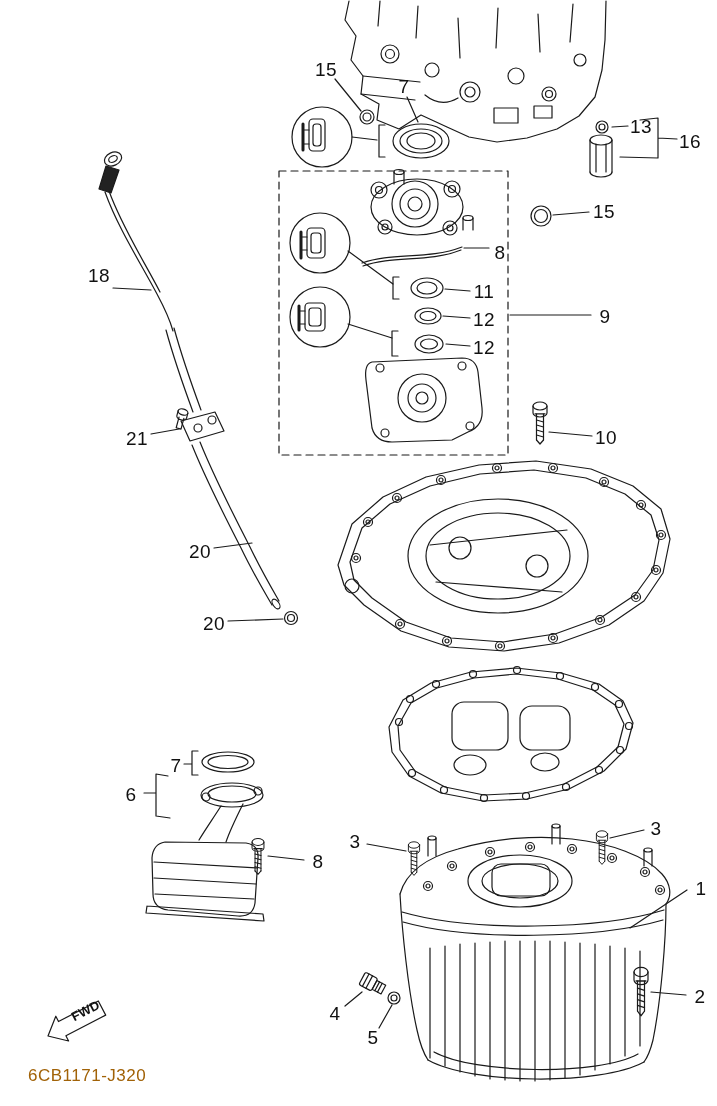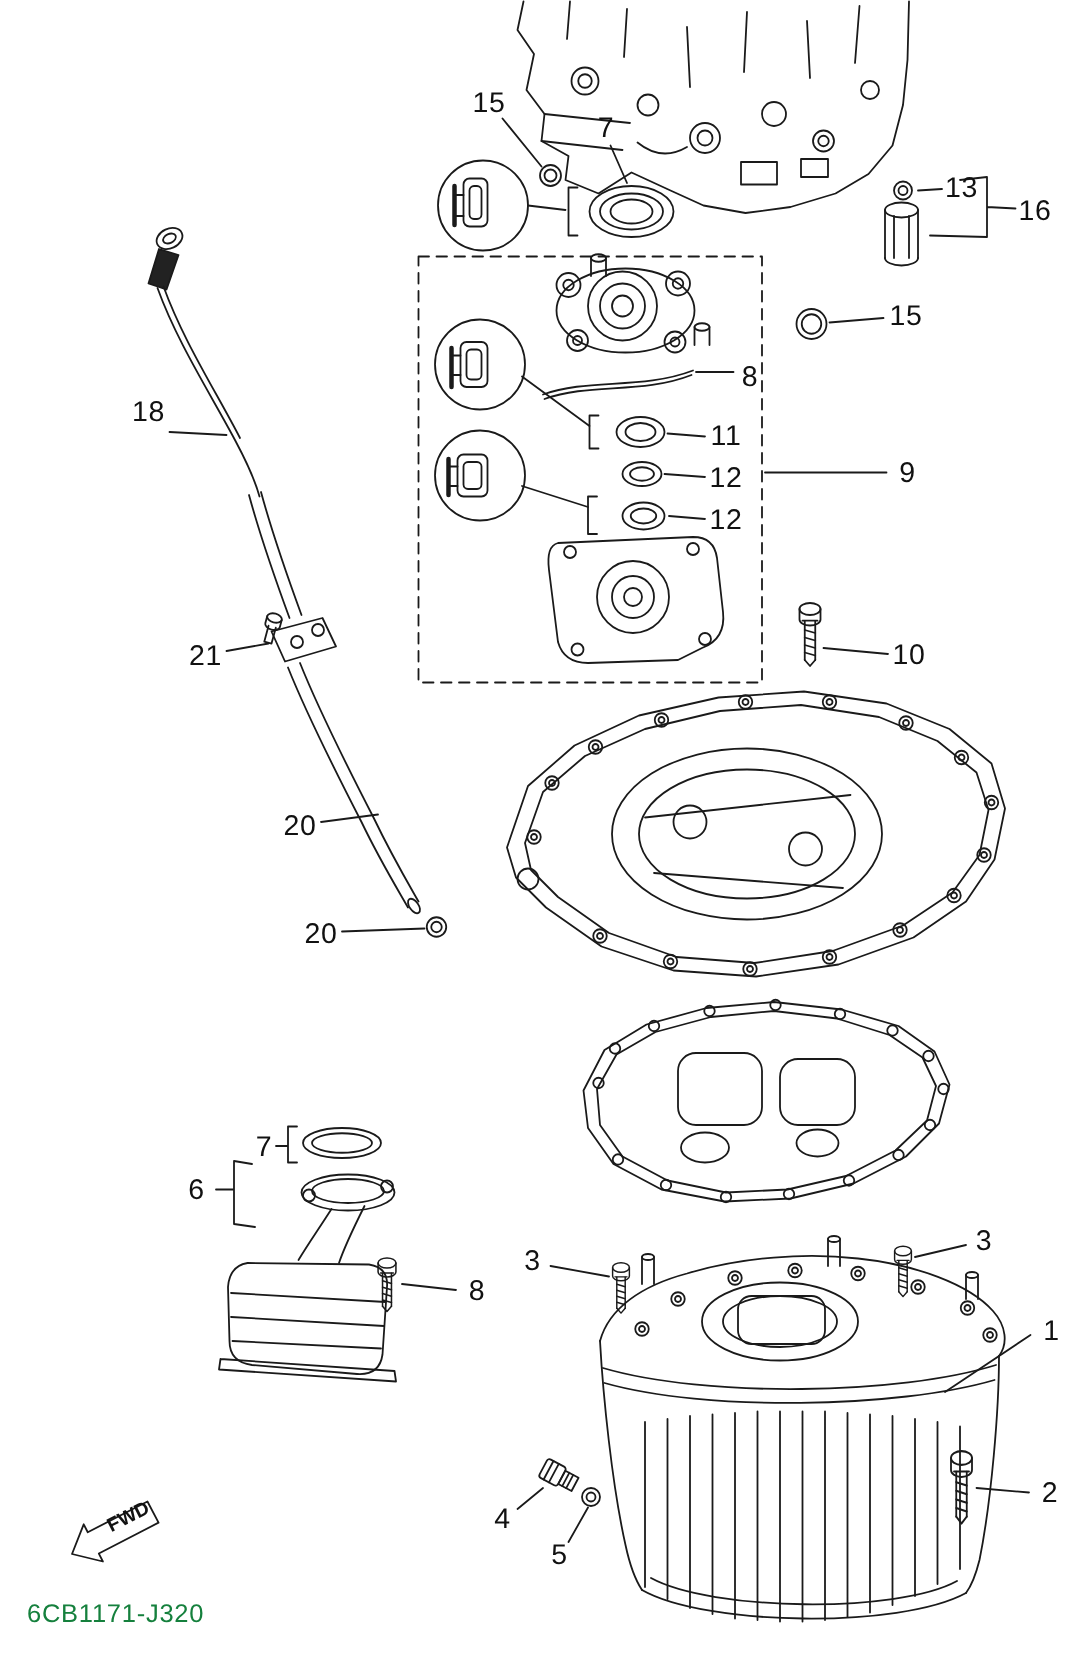--- a/index.html
+++ b/index.html
@@ -1,21 +1,21 @@
 <!DOCTYPE html>
 <html><head>
 <meta charset="utf-8">
 <style>
   html,body{margin:0;padding:0;background:#fff;}
   .stage{position:relative;width:717px;height:1106px;background:#fff;
          font-family:"Liberation Sans",sans-serif;overflow:hidden;}
   .stage svg{position:absolute;left:0;top:0;}
   .callout{position:absolute;transform:translate(-50%,-50%);font-size:19px;
            line-height:1;color:#111;letter-spacing:.5px;white-space:nowrap;}
-  .code{position:absolute;left:18px;top:1066px;font-size:17px;color:#15803d;
+  .code{position:absolute;left:28px;top:1066px;font-size:17px;color:#a16207;
         letter-spacing:.5px;text-align:center;}
   .fwd-text{font-family:"Liberation Sans",sans-serif;font-size:13px;
             font-weight:bold;fill:#111;stroke:none;}
 </style>
 </head>
 <body>
 
 <div class="stage">
 
 <svg width="717" height="1106" viewBox="0 0 717 1106">

